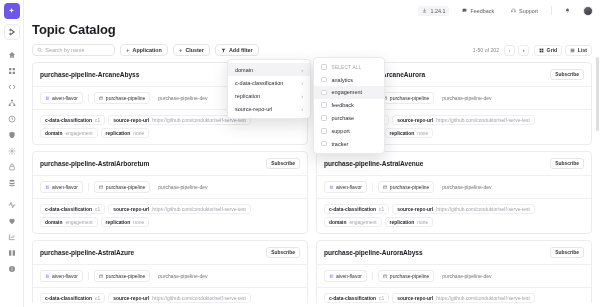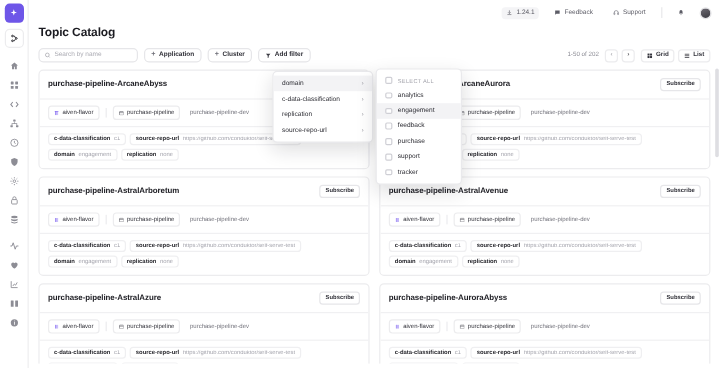--- a/index.html
+++ b/index.html
@@ -46,21 +46,21 @@
   .top-chip svg{ width:5px;height:5px; display:block; }
   .divider-v{ width:1px; height:9px; background:#e8e8ea; }
   .avatar{
     width:10px;height:10px;border-radius:50%;
     background:linear-gradient(160deg,#6d6a72,#3a3940);
     border:1px solid #e3e3e6;
   }
   .bell{ color:#5c5c66; }
 
   .page-title{
-    font-size:10px; font-weight:bold; color:#1b1b21;
+    font-size:13px; font-weight:bold; color:#1b1b21;
     padding:1px 0 0 8px; letter-spacing:-0.1px;
   }
 
   
   .toolbar{
     display:flex; align-items:center; gap:5px;
     padding:7px 8px 6px 8px;
   }
   .search{
     width:83px; height:12px; border:1px solid #e6e6e9; border-radius:4px;

